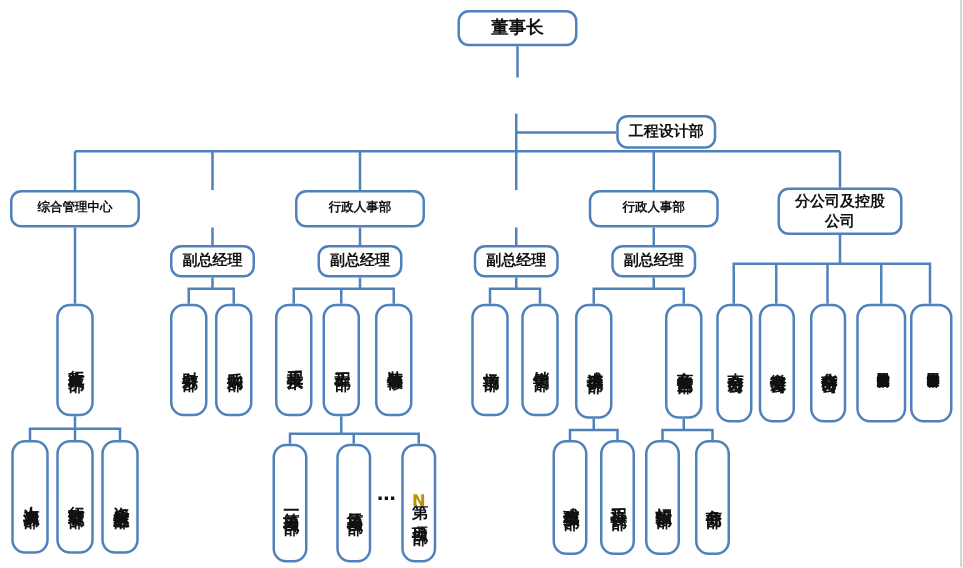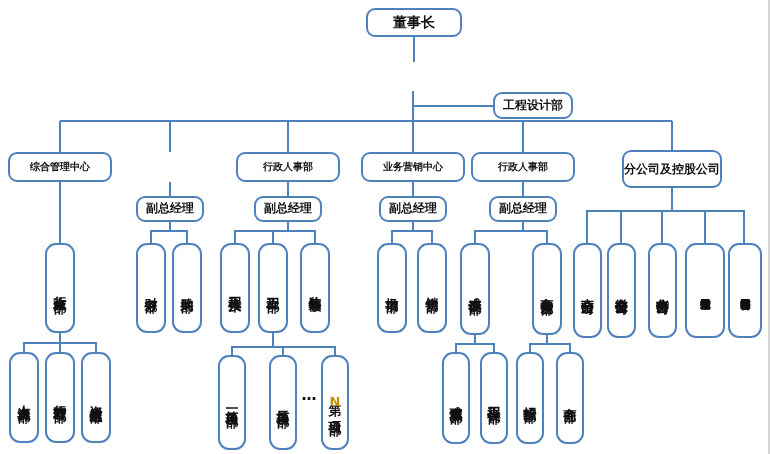--- a/index.html
+++ b/index.html
@@ -20,21 +20,21 @@
     border-radius:9px;
     box-sizing:border-box;
     display:flex;align-items:center;justify-content:center;
     color:#111;font-weight:bold;
     z-index:1;
     text-align:center;
   }
   .hbox{font-size:10px;line-height:1.15;}
   .big{font-size:14px;}
   .deputy{font-size:12px;}
-  .twoline{font-size:12px;flex-direction:row;line-height:1.35;}
+  .twoline{font-size:12px;flex-direction:column;line-height:1.35;}
   .vbox{border-radius:11px;}
   .vtext{
     writing-mode:vertical-rl;
     text-orientation:upright;
     font-size:13px;
     line-height:15px;
     letter-spacing:1px;
   }
   .company .vtext{font-size:10px;line-height:12px;letter-spacing:0;max-height:78px;}
   .n-highlight{color:#bf9000;}
@@ -97,21 +97,20 @@
         <path d="M662 211 V243"></path>
         <path d="M705 211 V243"></path>
     </g>
   </svg>
 
   <div class="node hbox big" style="left:366px;top:8px;width:96px;height:29px">董事长</div>
   <div class="node hbox deputy" style="left:493px;top:92px;width:80px;height:27px">工程设计部</div>
 
   <div class="node hbox" style="left:8px;top:152px;width:104px;height:30px">综合管理中心</div>
   <div class="node hbox" style="left:236px;top:152px;width:104px;height:30px">行政人事部</div>
-  <div class="node hbox" style="left:361px;top:152px;width:104px;height:30px">业务营销中心</div>
   <div class="node hbox" style="left:471px;top:152px;width:104px;height:30px">行政人事部</div>
   <div class="node twoline" style="left:622px;top:150px;width:100px;height:38px">
     <span>分公司及控股</span>
     <span>公司</span>
   </div>
 
   <div class="node hbox deputy" style="left:136px;top:196px;width:68px;height:26px">副总经理</div>
   <div class="node hbox deputy" style="left:254px;top:196px;width:68px;height:26px">副总经理</div>
   <div class="node hbox deputy" style="left:379px;top:196px;width:68px;height:26px">副总经理</div>
   <div class="node hbox deputy" style="left:489px;top:196px;width:68px;height:26px">副总经理</div>

